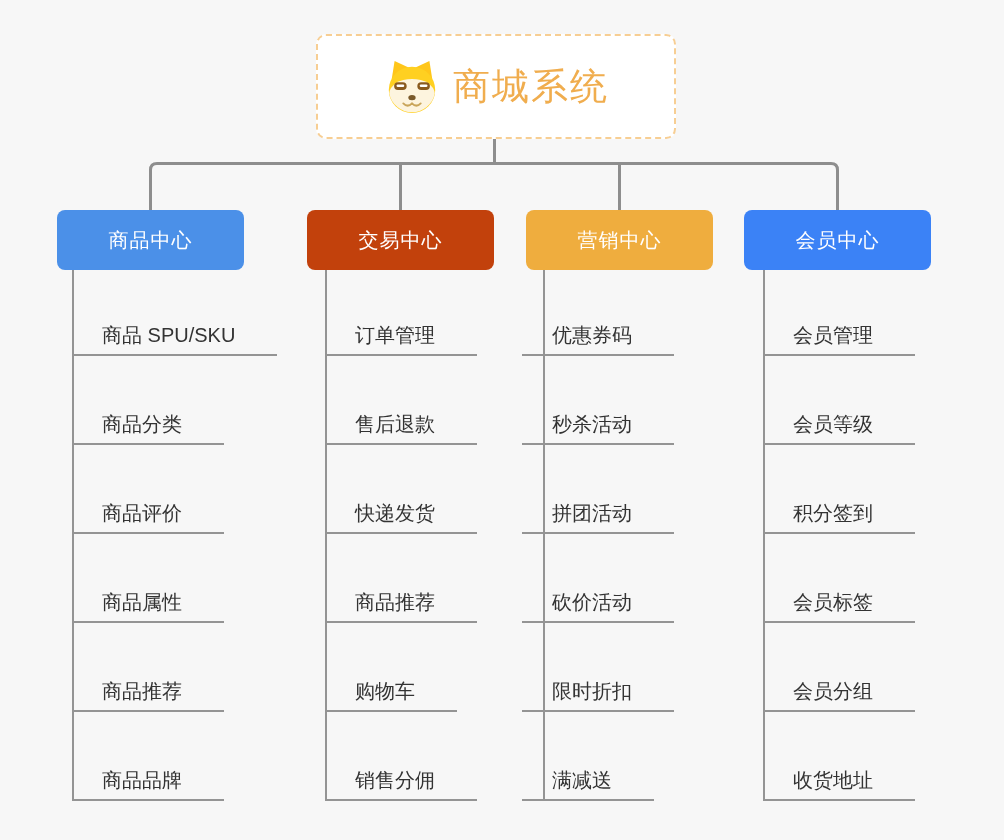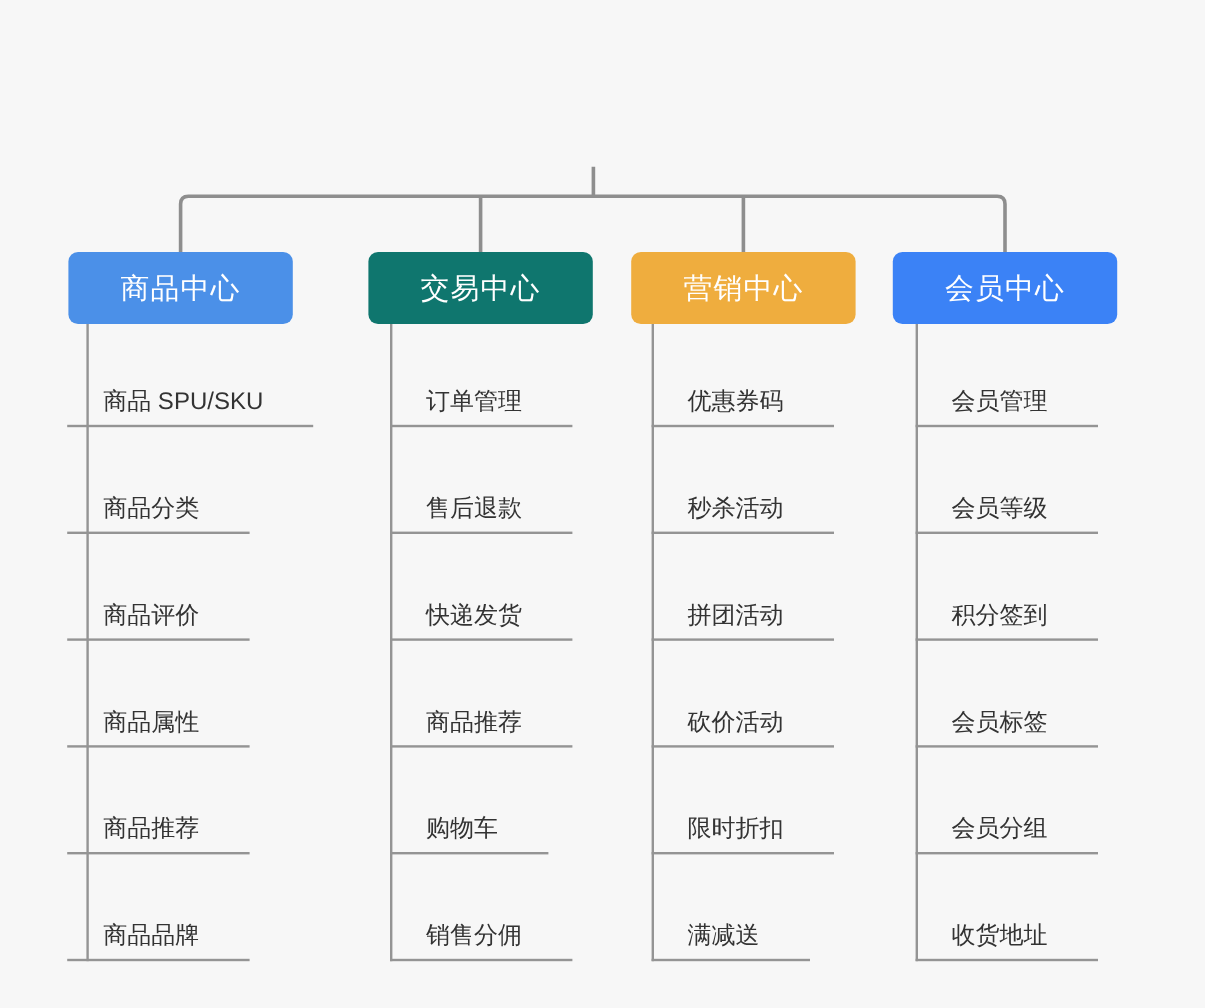--- a/index.html
+++ b/index.html
@@ -7,74 +7,91 @@
   .canvas{position:relative;width:1004px;height:840px;background:#F7F7F7;overflow:hidden;}
 
   .connectors{position:absolute;left:0;top:0;pointer-events:none;}
 
   .root{position:absolute;left:316px;top:34px;width:360px;height:105px;box-sizing:border-box;
         background:#ffffff;border:2px dashed #F7CE93;border-radius:10px;
         display:flex;align-items:center;justify-content:center;gap:12px;}
   .root-title{font-size:37px;font-weight:400;color:#F0AD4E;letter-spacing:2px;white-space:nowrap;}
 
   .branch-header{position:absolute;top:210px;width:187px;height:60px;border-radius:8px;
-        color:#ffffff;font-size:24px;letter-spacing:1px;
+        color:#ffffff;font-size:20px;letter-spacing:1px;
         display:flex;align-items:center;justify-content:center;white-space:nowrap;}
   .b0 .branch-header{left:57px;}
   .b1 .branch-header{left:307px;}
   .b2 .branch-header{left:526px;}
   .b3 .branch-header{left:744px;}
 
   .spine{position:absolute;top:270px;width:2px;height:531px;background:#949494;}
   .b0 .spine{left:72px;}
   .b1 .spine{left:325px;}
   .b2 .spine{left:543px;}
   .b3 .spine{left:763px;}
 
   .leaf{position:absolute;height:30px;line-height:30px;padding:0 42px 4px 30px;
         border-bottom:2px solid #949494;font-size:20px;color:#333333;white-space:nowrap;}
-  .b0 .leaf{left:56px;}
+  .b0 .leaf{left:72px;}
   .b1 .leaf{left:325px;}
-  .b2 .leaf{left:543px;}
+  .b2 .leaf{left:522px;}
   .b3 .leaf{left:763px;}
   .leaves .leaf:nth-child(1){top:320px;}
   .leaves .leaf:nth-child(2){top:409px;}
   .leaves .leaf:nth-child(3){top:498px;}
   .leaves .leaf:nth-child(4){top:587px;}
   .leaves .leaf:nth-child(5){top:676px;}
   .leaves .leaf:nth-child(6){top:765px;}
 </style>
 </head>
 <body>
 
 <div class="canvas">
 
   <svg class="connectors" width="1004" height="840" aria-hidden="true">
     <path d="M494.5,139 L494.5,163.5
              M150.5,210 L150.5,170 Q150.5,163.5 157,163.5 L831,163.5 Q837.5,163.5 837.5,170 L837.5,210
              M400.5,163.5 L400.5,210
              M619.5,163.5 L619.5,210" fill="none" stroke="#8E8E8E" stroke-width="3"></path>
   </svg>
 
+  <div class="root">
+    <span style="display:inline-flex;">
+      <svg width="58" height="58" viewBox="0 0 60 60">
+        <path d="M9,22 L12,3 L27,10 Z" fill="#FFC61A"></path>
+        <path d="M51,22 L48,3 L33,10 Z" fill="#FFC61A"></path>
+        <circle cx="30" cy="33" r="24" fill="#FFD021"></circle>
+        <path d="M6.5,37 A24 24 0 0 0 53.5,37 A23 15 0 0 0 6.5,37 Z" fill="#FDF4DE"></path>
+        <rect x="11.5" y="25" width="13" height="8" rx="4" fill="#8A5A1E"></rect>
+        <rect x="14" y="27.5" width="8" height="2.6" rx="1.3" fill="#FFFFFF"></rect>
+        <rect x="35.5" y="25" width="13" height="8" rx="4" fill="#8A5A1E"></rect>
+        <rect x="38" y="27.5" width="8" height="2.6" rx="1.3" fill="#FFFFFF"></rect>
+        <ellipse cx="30" cy="41" rx="3.8" ry="2.6" fill="#7A5A2A"></ellipse>
+        <path d="M21,47 Q25.5,51.5 30,47 Q34.5,51.5 39,47" fill="none" stroke="#C9A55A" stroke-width="2" stroke-linecap="round"></path>
+      </svg>
+    </span>
+    <span class="root-title">商城系统</span>
+  </div>
 
   <div class="branch b0">
     <div class="branch-header" style="background: rgb(75, 144, 232);">商品中心</div>
     <div class="spine"></div>
     <div class="leaves">
       <div class="leaf">商品 SPU/SKU</div>
       <div class="leaf">商品分类</div>
       <div class="leaf">商品评价</div>
       <div class="leaf">商品属性</div>
       <div class="leaf">商品推荐</div>
       <div class="leaf">商品品牌</div>
     </div>
   </div>
 
   <div class="branch b1">
-    <div class="branch-header" style="background: #0f766e;">交易中心</div>
+    <div class="branch-header" style="background: #c2410c;">交易中心</div>
     <div class="spine"></div>
     <div class="leaves">
       <div class="leaf">订单管理</div>
       <div class="leaf">售后退款</div>
       <div class="leaf">快递发货</div>
       <div class="leaf">商品推荐</div>
       <div class="leaf">购物车</div>
       <div class="leaf">销售分佣</div>
     </div>
   </div>

